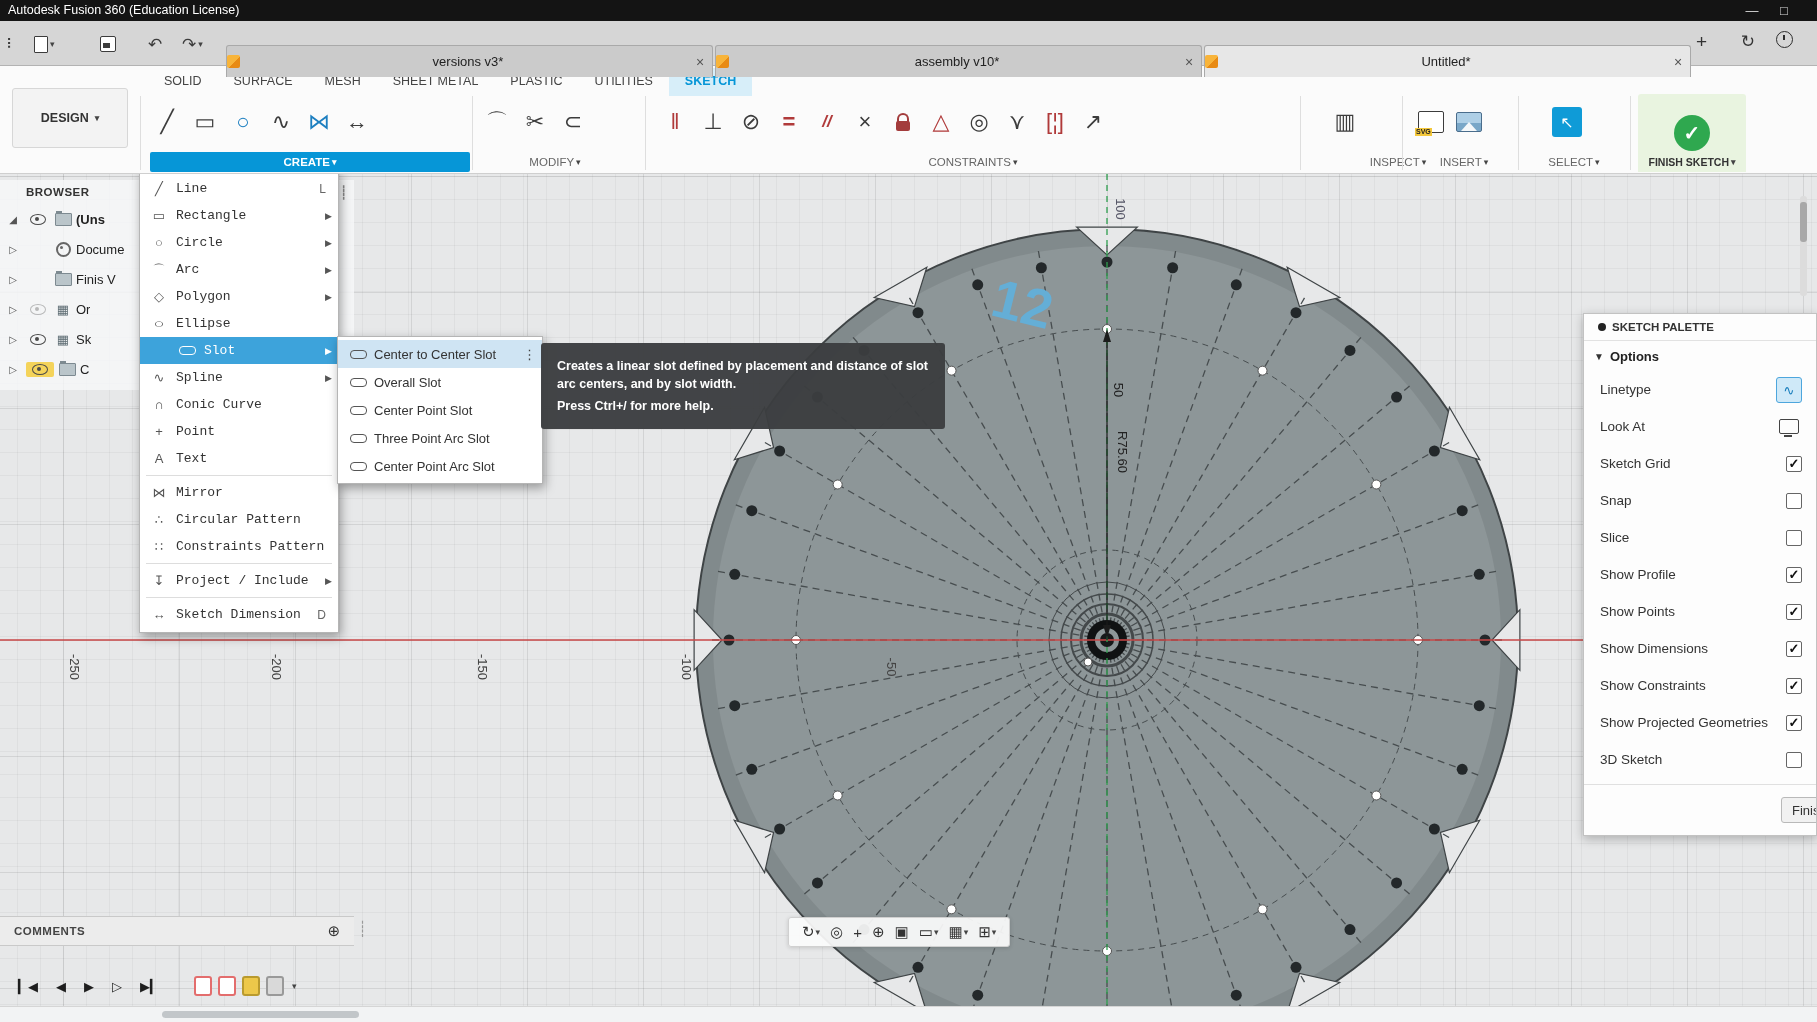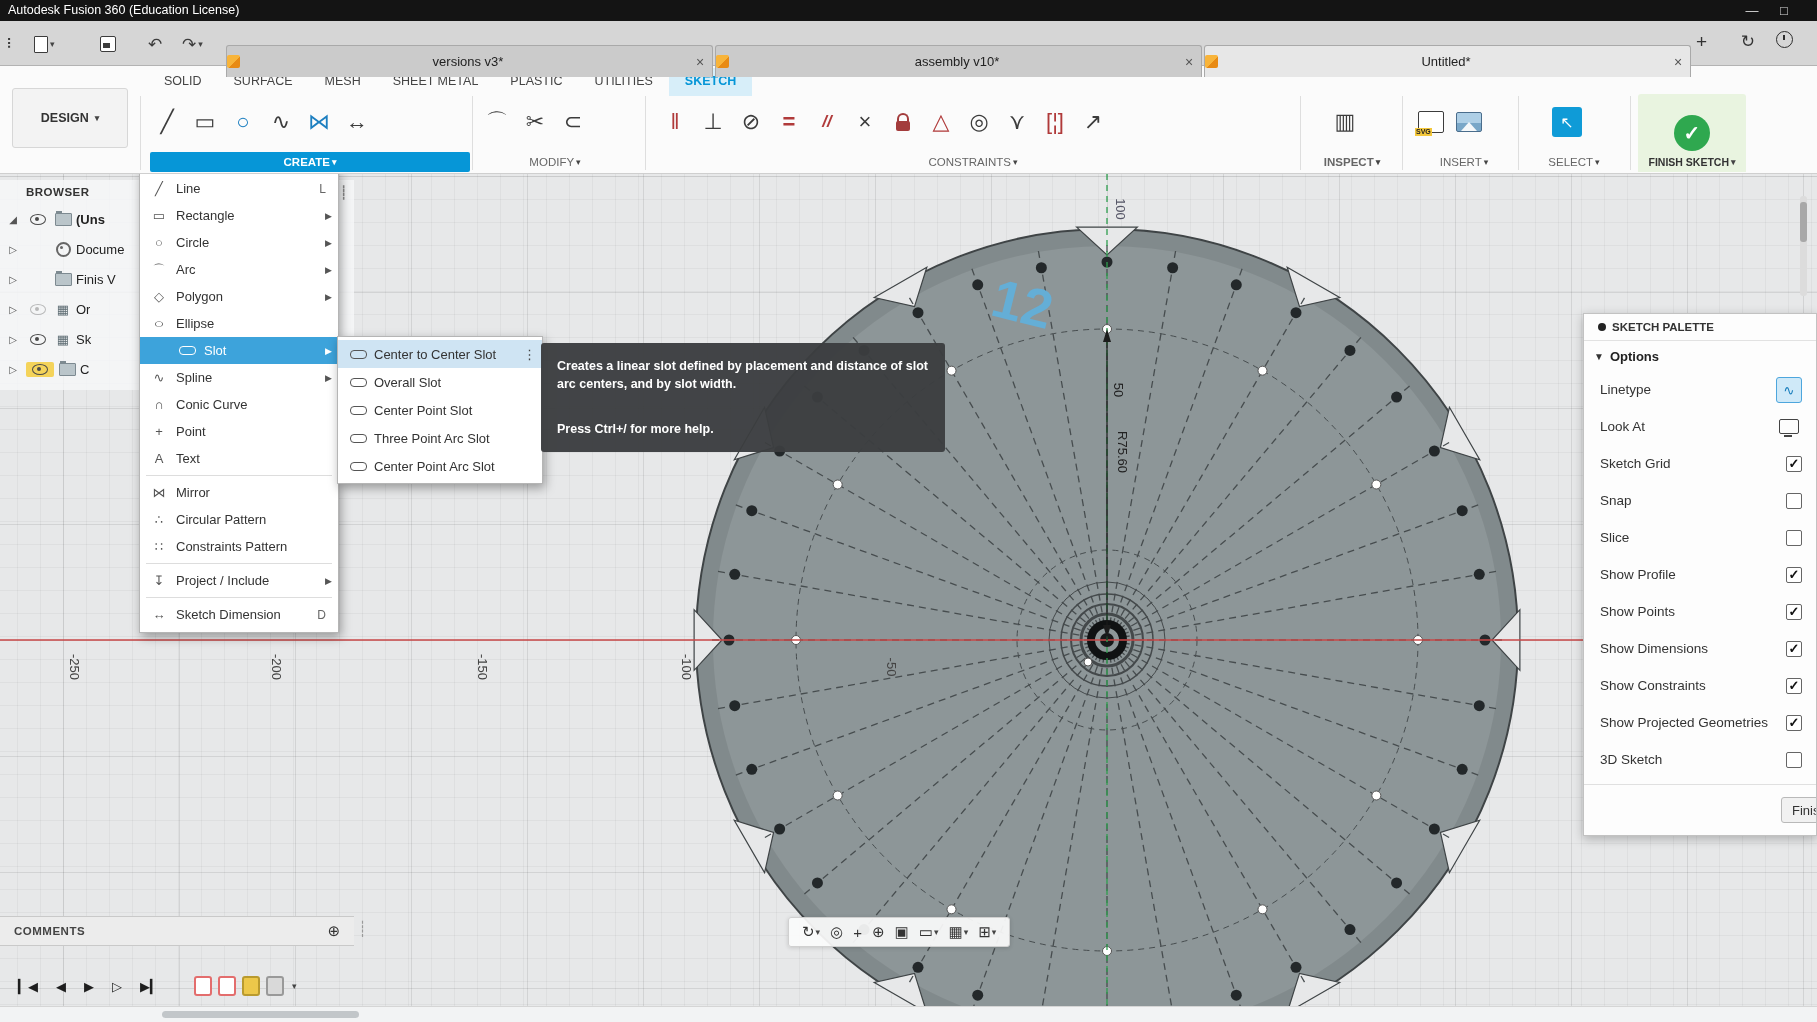--- a/index.html
+++ b/index.html
@@ -97,40 +97,40 @@
   .gear{width:11px;height:11px;border:2px solid #666;border-radius:50%;position:relative;}
   .gear:after{content:"";position:absolute;left:2px;top:2px;width:3px;height:3px;border-radius:50%;background:#666;}
   .gridico{font-size:13px;color:#5c6b72;line-height:13px;}
   .b-lbl{white-space:nowrap;overflow:hidden;}
   .b-lbl.bold{font-weight:bold;}
   
   #create-menu{position:absolute;left:139px;top:170px;width:198px;background:#fff;
       border:1px solid #b5b5b5;box-shadow:2px 4px 10px rgba(0,0,0,.35);z-index:20;padding:4px 0;}
   .m-row{height:27px;display:flex;align-items:center;font-size:13px;color:#333;cursor:pointer;padding:0 6px 0 8px;}
   .m-row .mi{width:22px;display:flex;justify-content:center;align-items:center;font-size:13px;color:#555;margin-right:6px;}
-  .m-row .mlbl{flex:1;white-space:nowrap;}
+  .m-row .mlbl{flex:1;white-space:nowrap;font-family:Liberation Mono, monospace;}
   .m-row .msc{color:#666;font-size:12px;margin-right:6px;}
   .m-row .sub{font-size:9px;color:#555;}
   .m-row.hl{background:#3da3db;color:#fff;padding-left:36px;}
   .m-row.hl .mi,.m-row.hl .sub,.m-row.hl .msc{color:#fff;}
   .m-sep{height:1px;background:#ddd;margin:3px 6px;}
   .pill{width:15px;height:7px;border:1.5px solid currentColor;border-radius:4px;display:inline-block;}
   .mi-ellipse{transform:scaleX(1.4);display:inline-block;}
   #slot-submenu{position:absolute;left:337px;top:336px;width:204px;background:#fff;
       border:1px solid #b5b5b5;box-shadow:2px 4px 10px rgba(0,0,0,.35);z-index:21;padding:3px 0;}
   .s-row{height:28px;display:flex;align-items:center;font-size:13px;color:#333;cursor:pointer;padding:0 6px 0 8px;}
   .s-row .mi{width:24px;display:flex;justify-content:center;margin-right:4px;color:#555;}
   .s-row.hl{background:#cfe4f3;}
   .s-row .kebab{color:#444;font-size:13px;margin-left:auto;}
   
   #tooltip{position:absolute;left:541px;top:343px;width:372px;background:rgba(59,61,63,0.96);
       color:#fff;border-radius:3px;padding:14px 16px;font-size:12.5px;line-height:1.45;z-index:22;}
   #tooltip .tp1,#tooltip .tp3{font-weight:bold;}
   #tooltip .tp2{margin-top:11px;}
-  #tooltip .tp3{margin-top:27px;}
+  #tooltip .tp3{margin-top:4px;}
   
   #palette{position:absolute;left:1583px;top:313px;width:234px;height:523px;background:#fdfdfd;
       border:1px solid #c2c2c2;box-shadow:0 3px 10px rgba(0,0,0,.25);z-index:15;box-sizing:border-box;overflow:hidden;}
   #palette-header{height:26px;display:flex;align-items:center;font-size:11.5px;font-weight:bold;color:#333;
       border-bottom:1px solid #e2e2e2;padding-left:8px;}
   #palette-header .dot{width:8px;height:8px;border-radius:50%;background:#222;margin:0 6px;}
   #palette-options{height:30px;display:flex;align-items:center;font-size:13px;font-weight:bold;color:#222;padding-left:10px;}
   #palette-options .tri{font-size:10px;margin-right:6px;color:#333;}
   .p-row{height:37px;display:flex;align-items:center;padding:0 14px 0 16px;font-size:13.5px;color:#333;}
   .p-row .plbl{flex:1;}
@@ -289,21 +289,21 @@
         <span class="caret" style="color:#fff;">▾</span>
     </div>
     <div class="group-label" style="left:470px;width:170px;">
       <span>MODIFY</span>
         <span class="caret">▾</span>
     </div>
     <div class="group-label" style="left:860px;width:226px;">
       <span>CONSTRAINTS</span>
         <span class="caret">▾</span>
     </div>
-    <div class="group-label" style="left:1300px;width:104px;font-weight:bold;">
+    <div class="group-label" style="left:1346px;width:104px;">
       <span>INSPECT</span>
         <span class="caret">▾</span>
     </div>
     <div class="group-label" style="left:1406px;width:116px;">
       <span>INSERT</span>
         <span class="caret">▾</span>
     </div>
     <div class="group-label" style="left:1522px;width:104px;">
       <span>SELECT</span>
         <span class="caret">▾</span>

